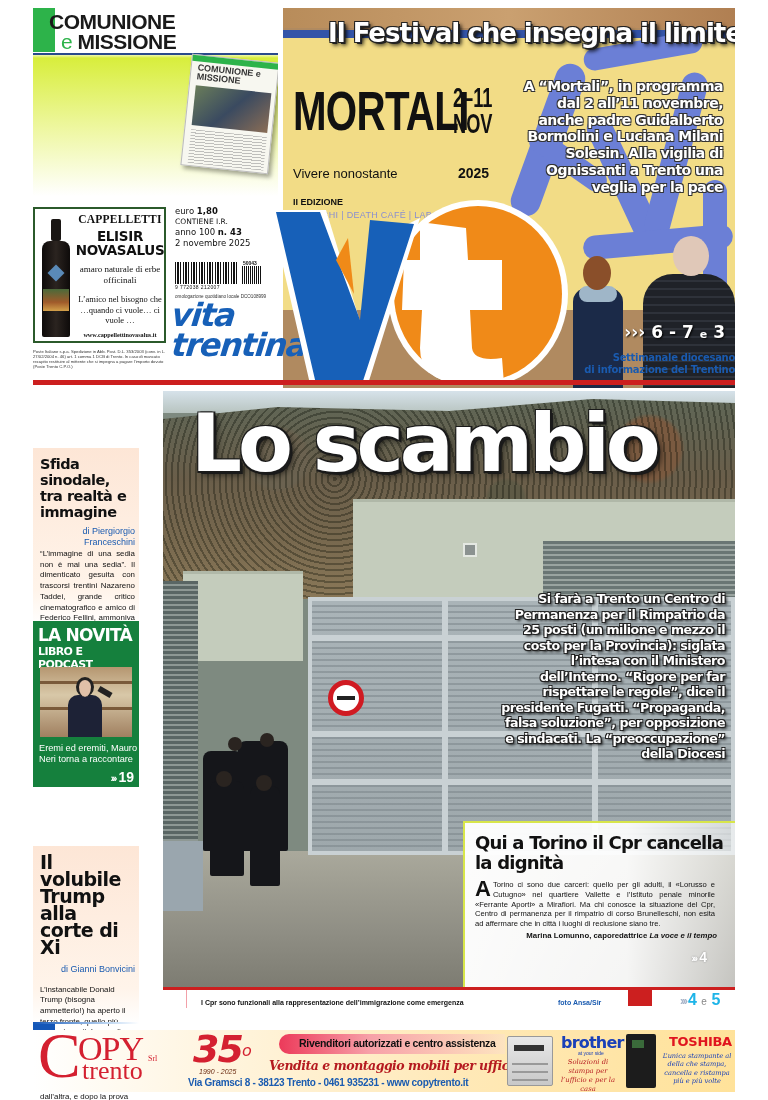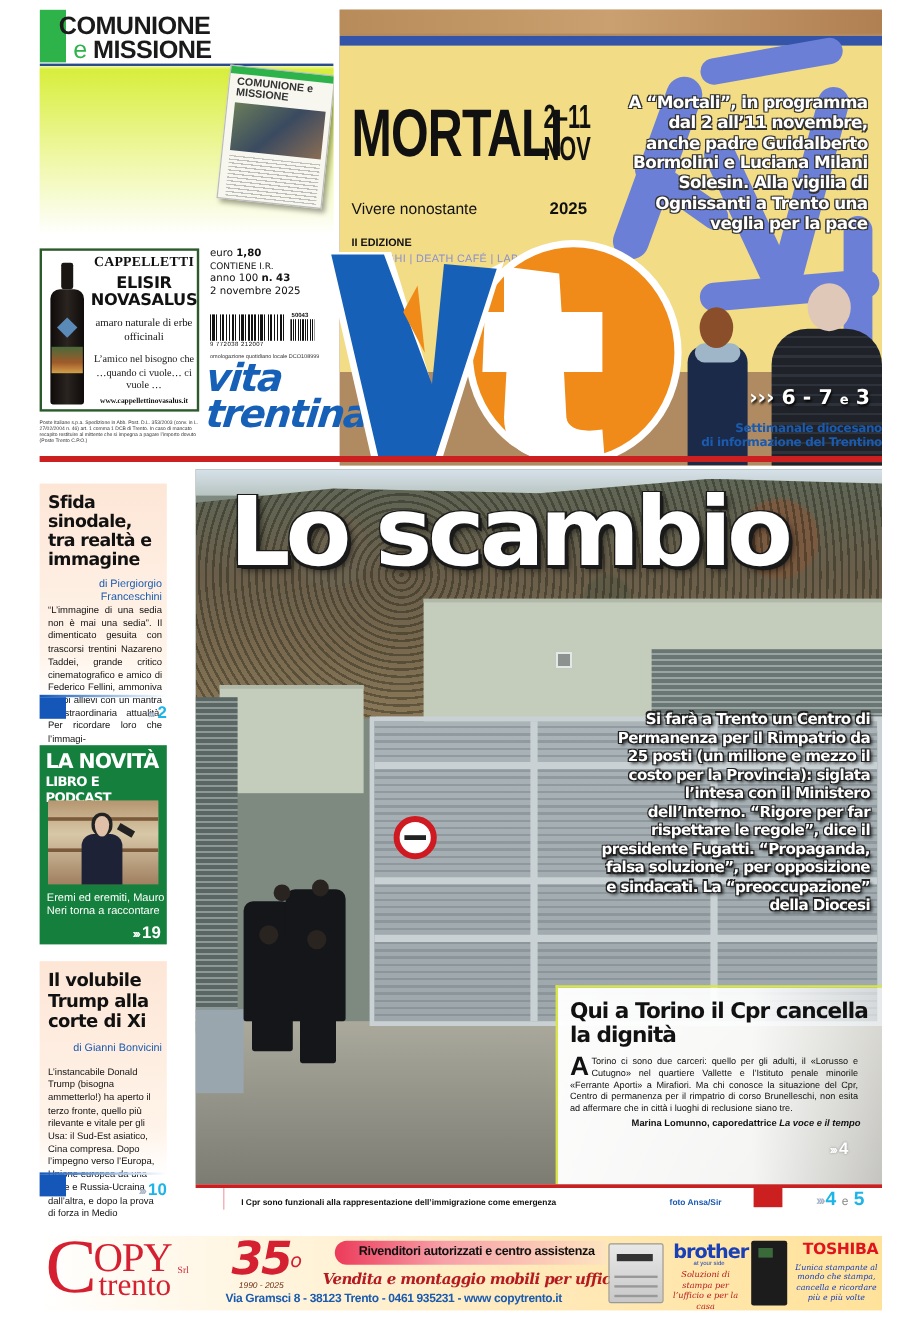--- a/index.html
+++ b/index.html
@@ -77,21 +77,21 @@
 
   
   .logo-wrap { position: absolute; left: 270px; top: 198px; width: 300px; height: 186px; }
   .logo-wrap svg { width: 100%; height: 100%; display: block; }
 
   .tagline { position: absolute; right: 33px; top: 352px; text-align: right; font-size: 10px; line-height: 12px; color: #1a5bb0; font-weight: bold; font-family: "DejaVu Sans", sans-serif; letter-spacing: -0.3px; }
 
   .redrule { position: absolute; left: 33px; top: 380px; width: 702px; height: 5px; background: #cc1f1f; }
 
   
-  .side-card { position: absolute; left: 33px; width: 106px; background: linear-gradient(180deg,#fde6d6 0%,#fff4ea 80%,#ffffff 100%); }
+  .side-card { position: absolute; left: 33px; width: 106px; background: linear-gradient(180deg,#fde6d6 0%,#fff4ea 80%,#ffffff 100%); margin-top: 45px; }
   .side-card .bluebar { position: absolute; left: 0; bottom: -18px; width: 22px; height: 18px; background: #1457b8; }
   .side-card .grad-line { position: absolute; left: 0; bottom: 0; width: 100%; height: 2px; background: linear-gradient(90deg,#1457b8,#bbd5f2 70%,#fff); }
   .side-head { font-size: 14.5px; line-height: 16px; font-weight: bold; font-family: "DejaVu Sans", sans-serif; letter-spacing: -0.5px; color: #111; padding: 8px 6px 0 7px; }
   .side-author { font-size: 9px; line-height: 10.5px; color: #1a5bb0; text-align: right; padding: 6px 4px 0 6px; }
   .side-body { font-size: 7.9px; line-height: 10.7px; text-align: justify; padding: 2px 4px 0 7px; color: #111; hyphens: auto; }
   .side-ref { position: absolute; right: 0; font-size: 14px; font-weight: bold; color: #1db4e8; }
   .side-ref .chev { color: #a8b4c8; font-size: 11px; letter-spacing: -2px; margin-right: 3px; }
 
   .novita { position: absolute; left: 33px; top: 621px; width: 106px; height: 166px; background: #15803d; color: #fff; }
   .novita .t1 { position: absolute; left: 5px; top: 4px; font-size: 17px; font-weight: bold; font-family: "DejaVu Sans", sans-serif; letter-spacing: -0.8px; }
@@ -222,20 +222,21 @@
     <div class="person1">
         <div class="body"></div>
         <div class="hood"></div>
         <div class="head"></div>
       </div>
     <div class="person2">
         <div class="body"></div>
         <div class="head"></div>
       </div>
   </div>
+  <div class="fest-title">Il Festival che insegna il limite</div>
   <div class="fest-desc">A “Mortali”, in programma dal 2 all’11 novembre, anche padre Guidalberto Bormolini e Luciana Milani Solesin. Alla vigilia di Ognissanti a Trento una veglia per la pace</div>
   <div class="fest-ref">
     <span>›››</span>
     <span>6 - 7</span>
     <span class="small">e</span>
     <span>3</span>
   </div>
 </div>
 
 <div class="ad-cap">
@@ -312,21 +313,21 @@
       </div>
     <div class="mic"></div>
   </div>
   <div class="cap">Eremi ed eremiti, Mauro Neri torna a raccontare</div>
   <div class="ref">
     <span style="font-size:11px;letter-spacing:-2px;margin-right:3px;">›››</span><span>19</span>
   </div>
 </div>
 
 <div class="side-card" style="top:801px;height:178px;">
-  <div class="side-head" style="font-size:15px;line-height:17px;">Il volubile Trump alla corte di Xi</div>
+  <div class="side-head" style="font-size:19px;line-height:17px;">Il volubile Trump alla corte di Xi</div>
   <div class="side-author" style="padding-top:8px;">di Gianni Bonvicini</div>
   <div class="side-body" style="padding-top:10px;text-align:left;">L’instancabile Donald Trump (bisogna ammetterlo!) ha aperto il terzo fronte, quello più rilevante e vitale per gli Usa: il Sud-Est asiatico, Cina compresa. Dopo l’impegno verso l’Europa, Unione europea da una parte e Russia-Ucraina dall’altra, e dopo la prova di forza in Medio</div>
   <div class="grad-line"></div>
   <div class="bluebar"></div>
   <div class="side-ref" style="bottom:-20px;">
     <span class="chev">›››</span><span>10</span>
   </div>
 </div>
 
 <div class="main">
@@ -397,14 +398,14 @@
   <div class="copy-pill">
       <span>Rivenditori autorizzati e centro assistenza</span>
     </div>
   <div class="copy-vend">Vendita e montaggio mobili per ufficio</div>
   <div class="printer1"></div>
   <div class="brother">brother</div>
   <div class="brother-tag">at your side</div>
   <div class="brother-txt">Soluzioni di stampa per l’ufficio e per la casa</div>
   <div class="printer2"></div>
   <div class="toshiba">TOSHIBA</div>
-  <div class="toshiba-txt">L’unica stampante al mondo che stampa, cancella e ricordare più e più volte</div>
+  <div class="toshiba-txt">L’unica stampante al della che stampa, cancella e ristampa più e più volte</div>
 </div>
 
 </body></html>

